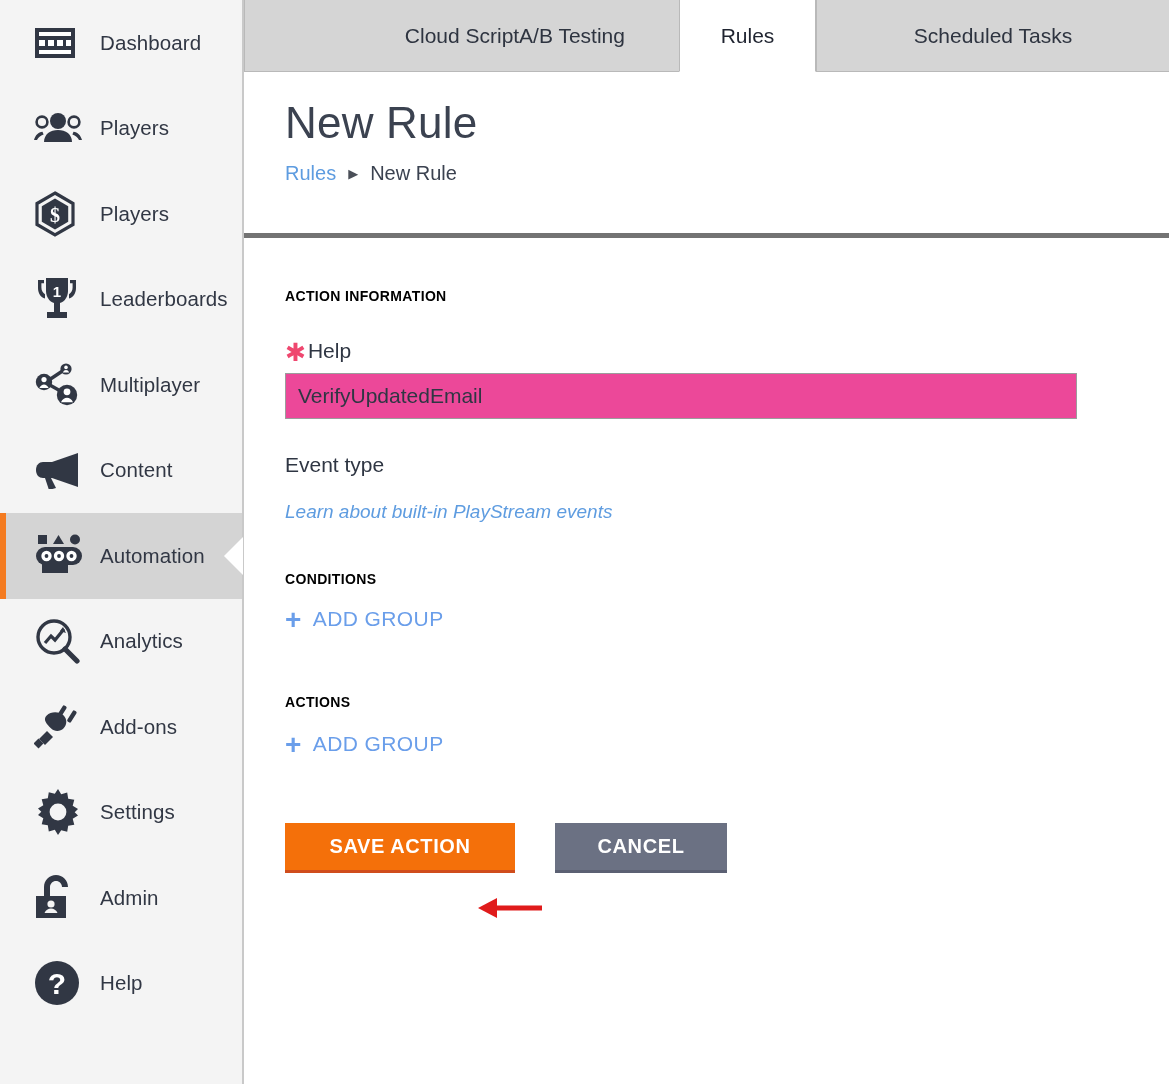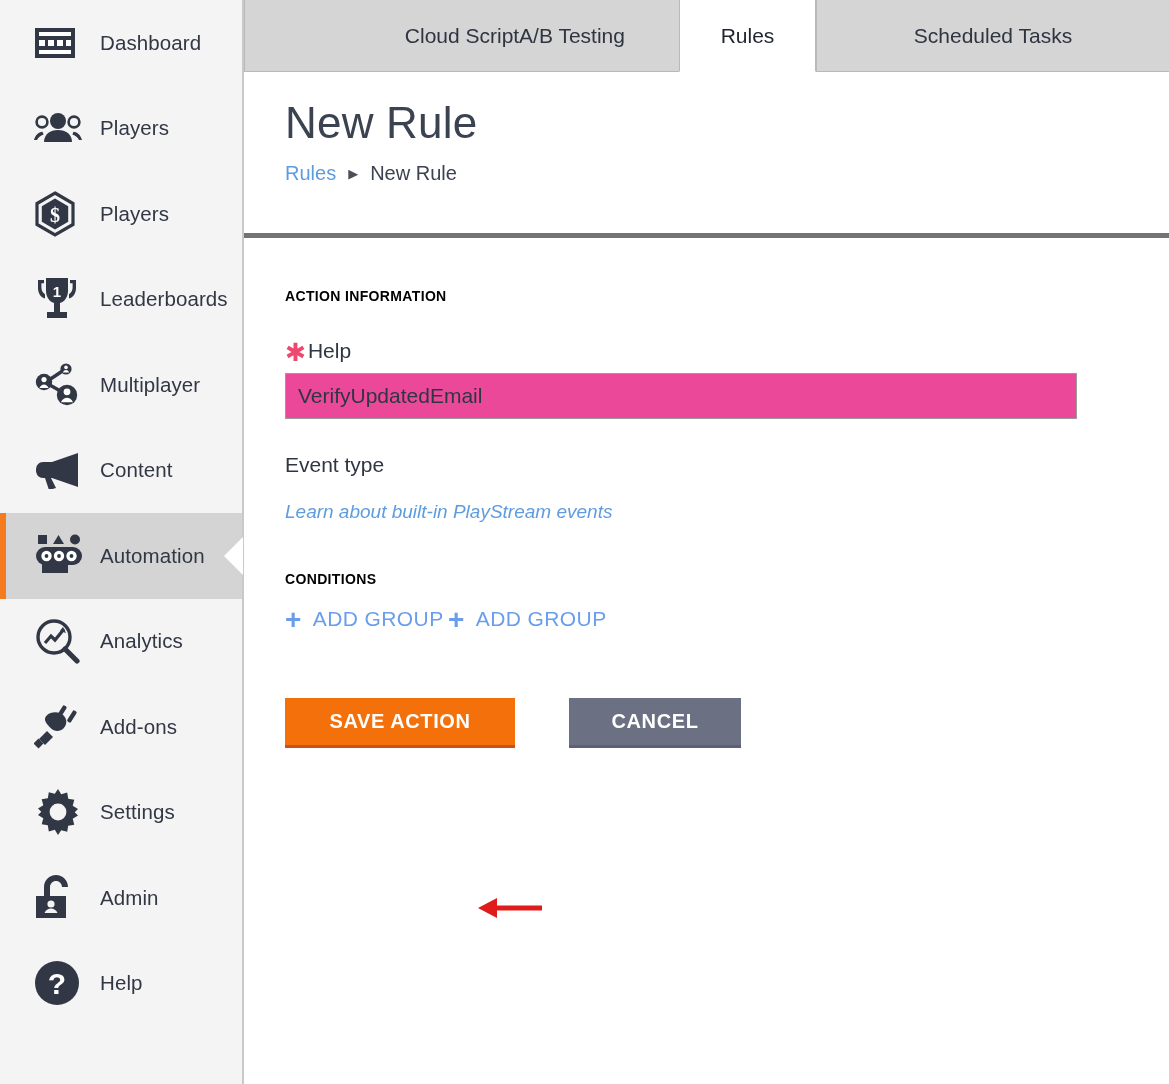--- a/index.html
+++ b/index.html
@@ -229,21 +229,21 @@
     font-weight: bold;
     line-height: 0.8;
     color: #6a9eea;
     position: relative;
     top: 1px;
   }
 
   
   #button-row {
     display: flex;
-    gap: 54px;
+    gap: 40px;
     margin-top: 66px;
   }
   .btn {
     border: none;
     color: #ffffff;
     font-size: 20px;
     font-weight: bold;
     letter-spacing: 0.6px;
     height: 50px;
     cursor: pointer;
@@ -488,20 +488,21 @@
         </div>
         <span class="helper-link">Learn about built-in PlayStream events</span>
       </div>
 
       <h2 class="section-title" style="margin-top:48px; margin-bottom:20px;">CONDITIONS</h2>
       <div class="add-link">
         <span class="plus">+</span>
         <span>ADD GROUP</span>
       </div>
 
+      <h2 class="section-title" style="margin-top:62px; margin-bottom:22px;">ACTIONS</h2>
       <div class="add-link">
         <span class="plus">+</span>
         <span>ADD GROUP</span>
       </div>
 
       <div id="button-row">
         <button class="btn" id="save-btn">SAVE ACTION</button>
         <button class="btn" id="cancel-btn">CANCEL</button>
       </div>
 

